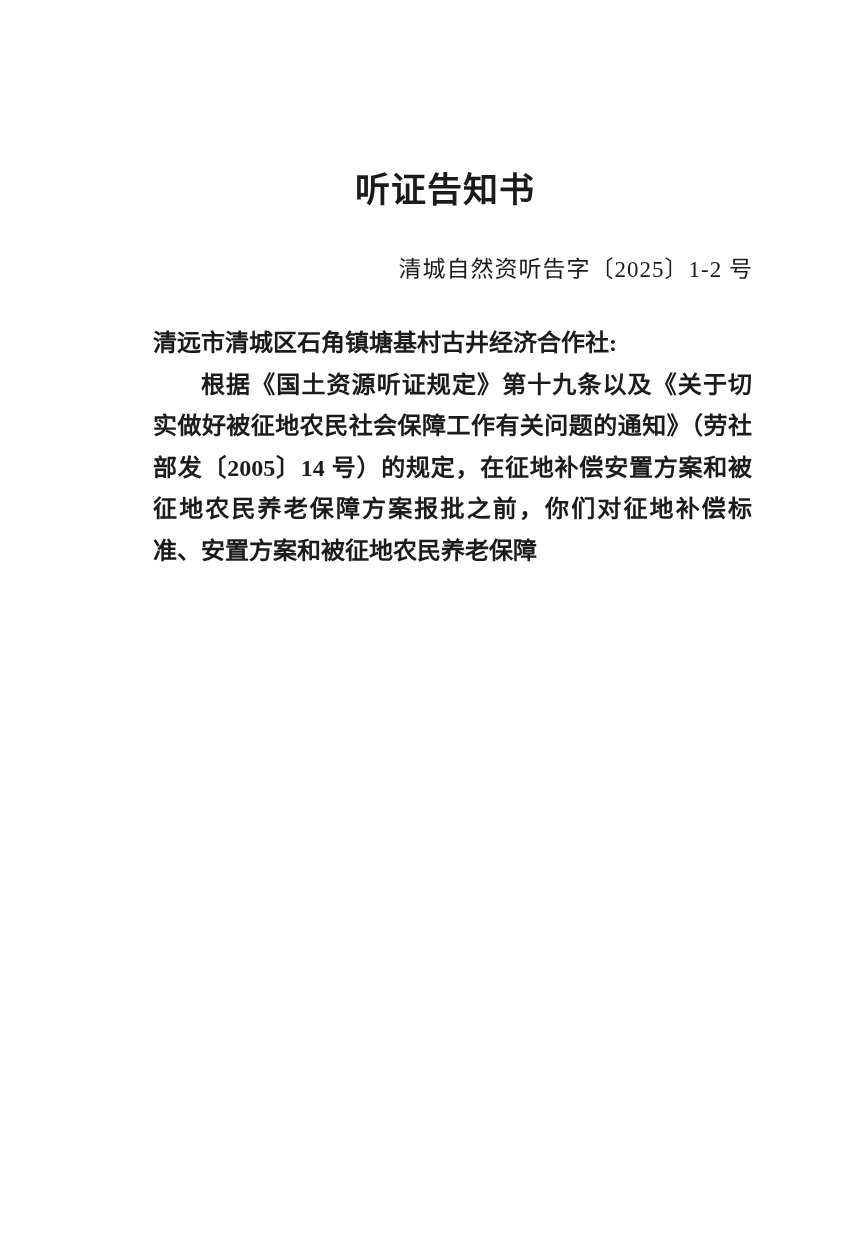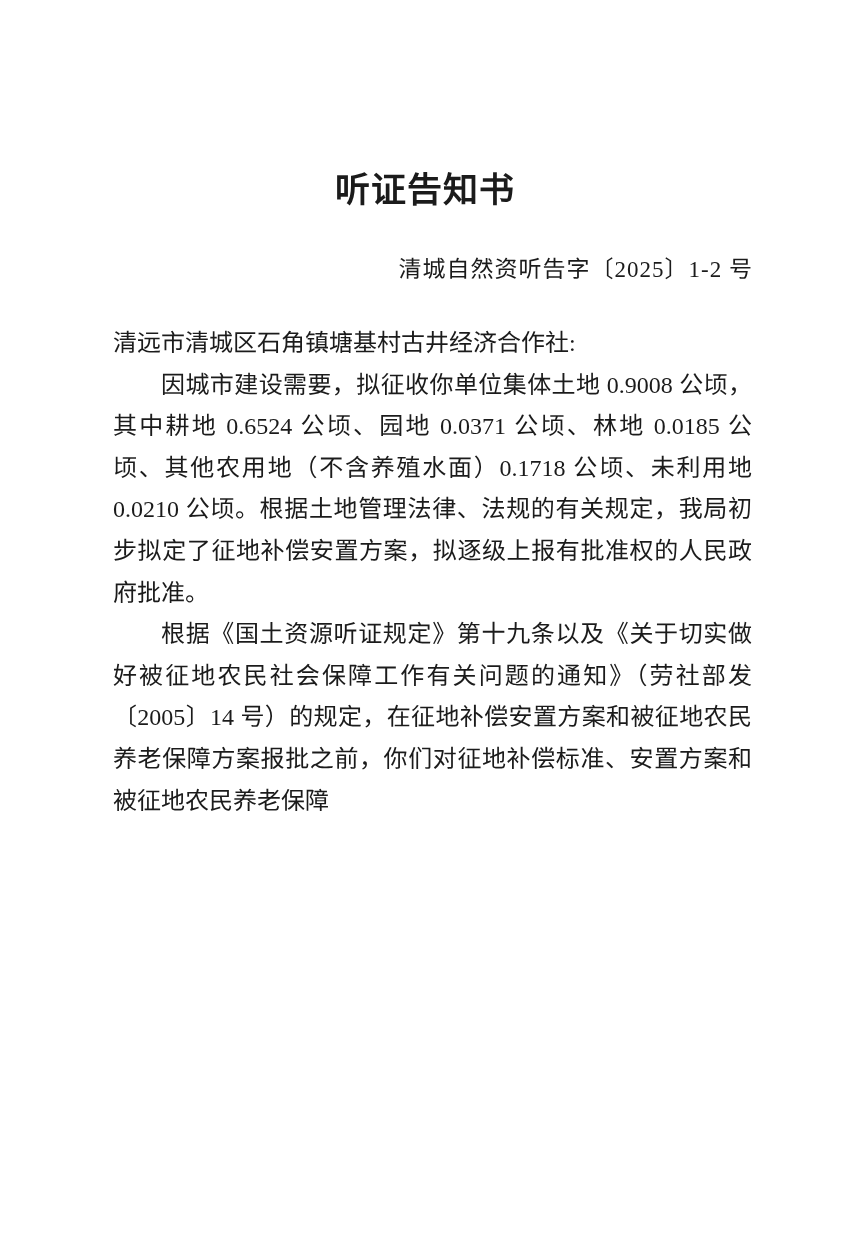--- a/index.html
+++ b/index.html
@@ -9,20 +9,21 @@
   }
   .page {
     position: relative;
     width: 850px;
     height: 1235px;
     background: #ffffff;
     overflow: hidden;
     box-sizing: border-box;
     font-family: "Liberation Serif", "DejaVu Serif", serif;
     color: #1b1b1b;
+    padding-left: 40px;
   }
   .doc-title {
     margin: 170px 0 0 0;
     text-align: center;
     font-size: 35px;
     line-height: 42px;
     font-weight: 700;
     letter-spacing: 1px;
   }
   .doc-number {
@@ -32,36 +33,36 @@
     font-size: 23px;
     line-height: 34px;
     letter-spacing: 1px;
   }
   .doc-body {
     margin: 36px 98px 0 113px;
     font-size: 24px;
     line-height: 41.6px;
     text-align: justify;
     text-justify: inter-ideograph;
+    font-weight: bold;
   }
   .doc-body p {
     margin: 0;
     padding: 0;
     text-indent: 2em;
   }
   .doc-body p.addressee {
     text-indent: 0;
   }
 </style>
 </head>
 <body>
 
 <div class="page">
   <h1 class="doc-title">听证告知书</h1>
 
   <div class="doc-number">清城自然资听告字〔2025〕1-2 号</div>
 
   <div class="doc-body">
     <p class="addressee">清远市清城区石角镇塘基村古井经济合作社:</p>
-    <p>因城市建设需要，拟征收你单位集体土地 0.9008 公顷，其中耕地 0.6524 公顷、园地 0.0371 公顷、林地 0.0185 公顷、其他农用地（不含养殖水面）0.1718 公顷、未利用地 0.0210 公顷。根据土地管理法律、法规的有关规定，我局初步拟定了征地补偿安置方案，拟逐级上报有批准权的人民政府批准。</p>
     <p>根据《国土资源听证规定》第十九条以及《关于切实做好被征地农民社会保障工作有关问题的通知》（劳社部发〔2005〕14 号）的规定，在征地补偿安置方案和被征地农民养老保障方案报批之前，你们对征地补偿标准、安置方案和被征地农民养老保障</p>
   </div>
 </div>
 
 </body></html>

